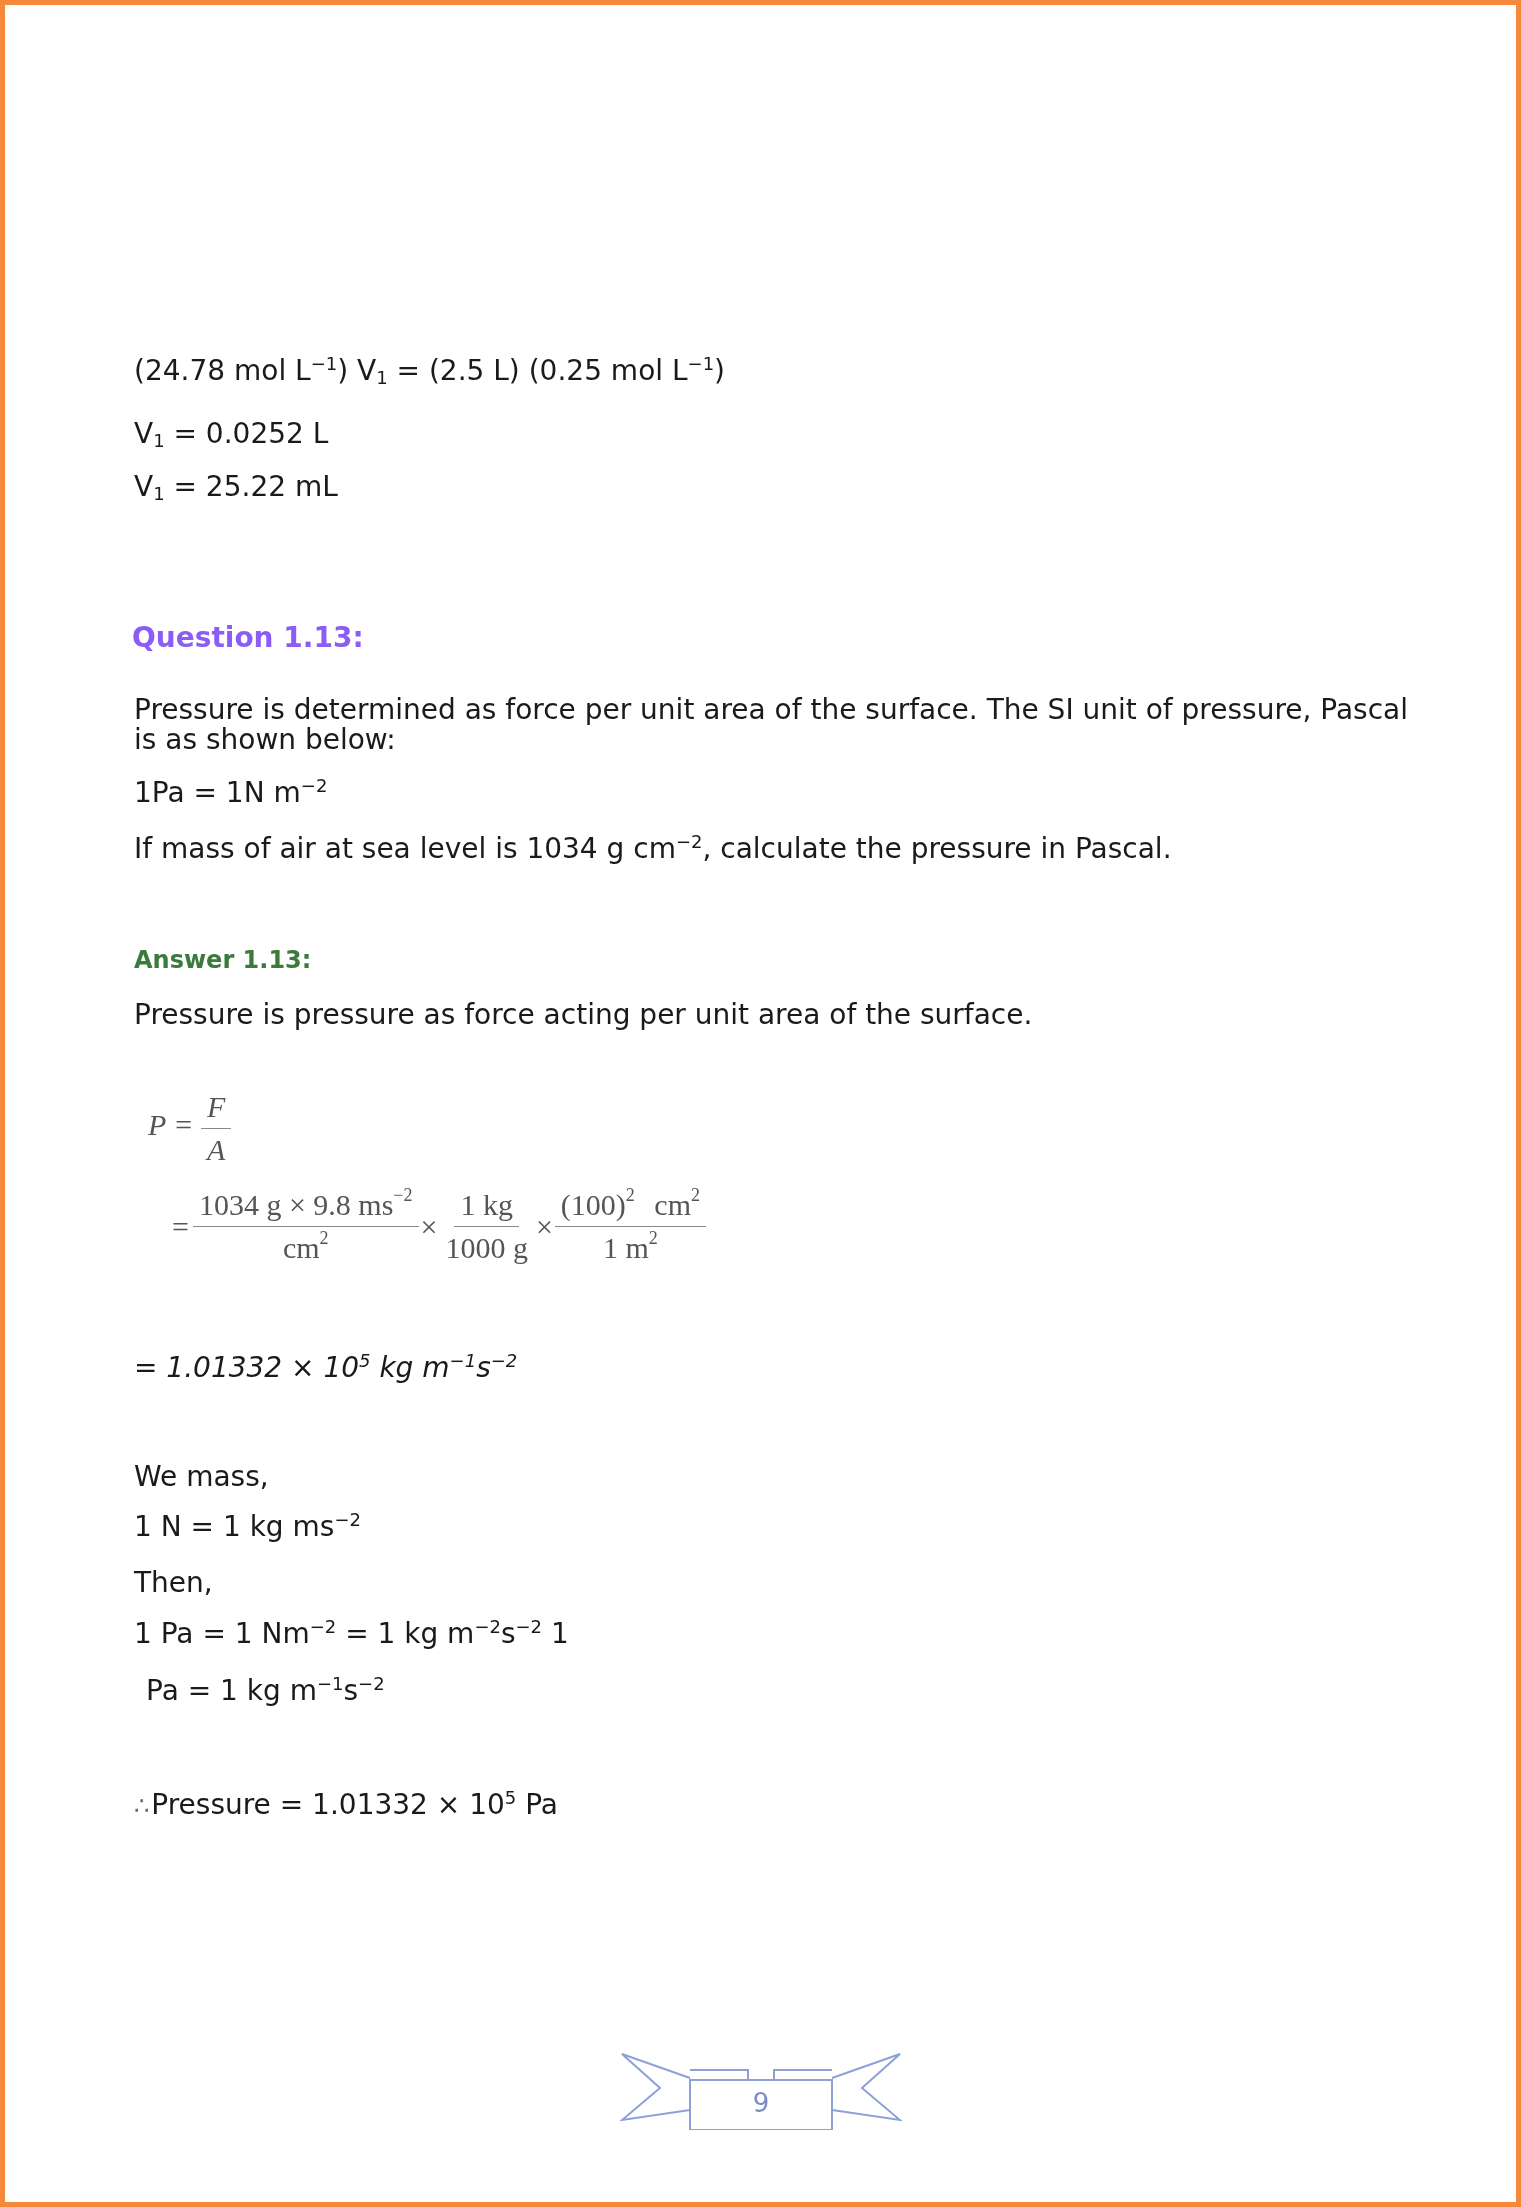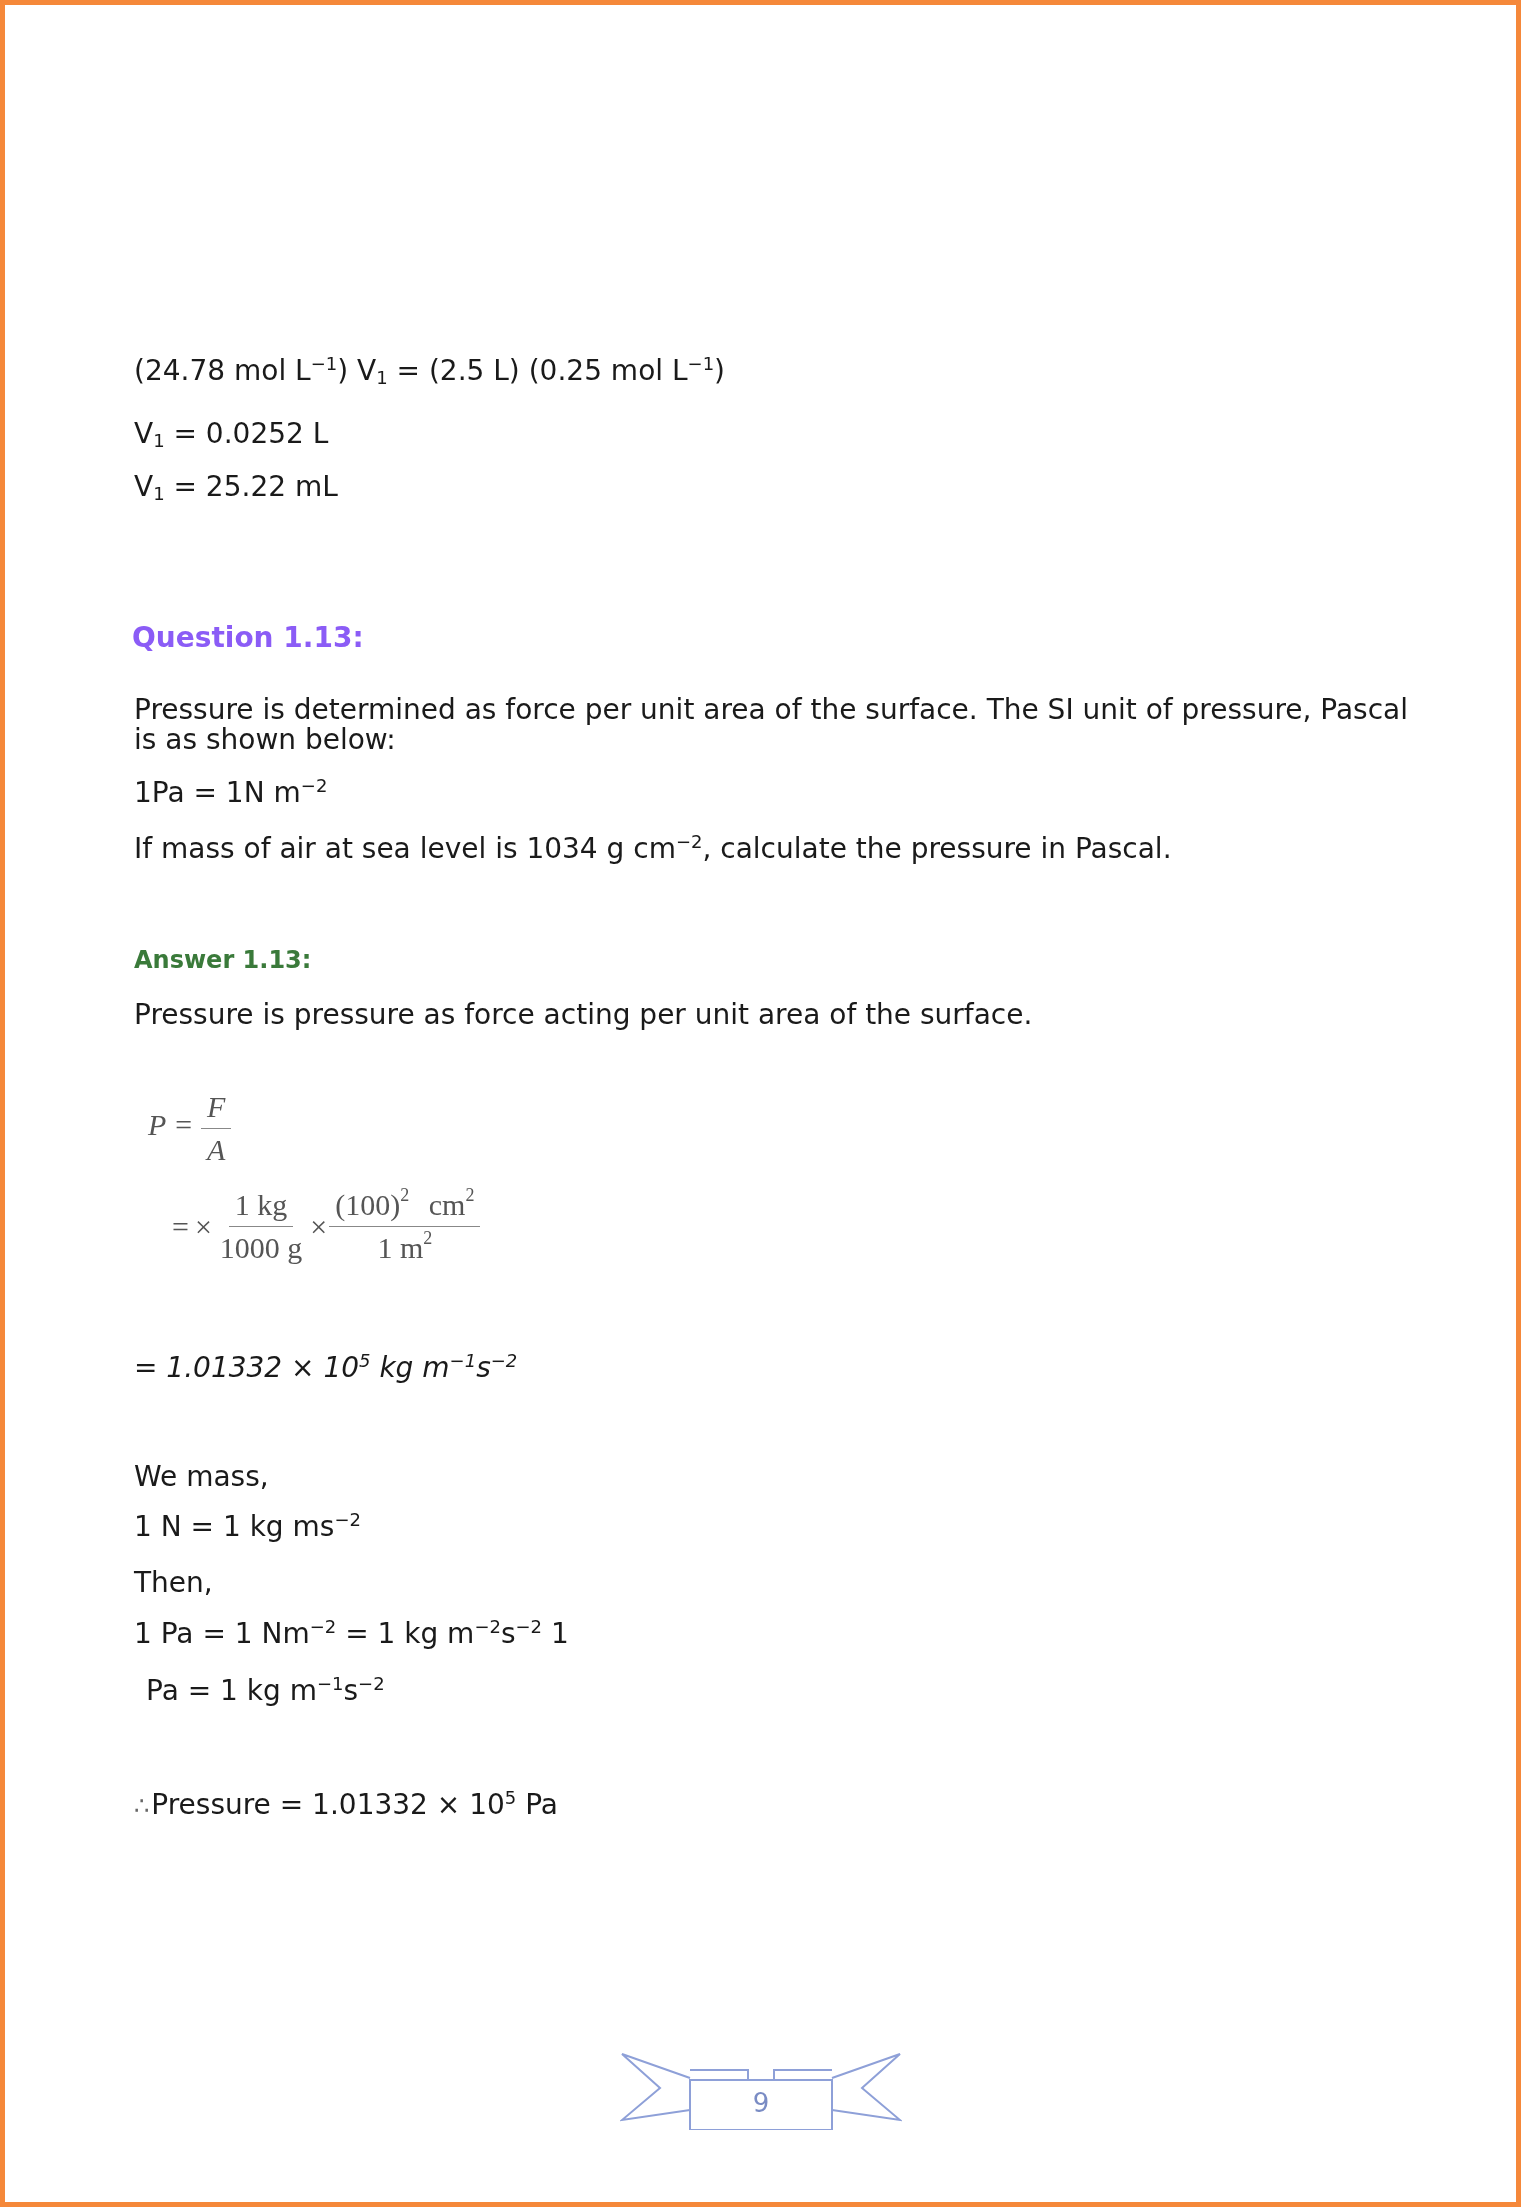--- a/index.html
+++ b/index.html
@@ -51,20 +51,24 @@
 
 <div class="formula" style="left:148px; top:1090px; font-size:30px;">
   <i>P =</i>
   <span class="frac">
     <i class="num">F</i>
     <i class="den">A</i>
   </span>
 </div>
 <div class="formula" style="left:172px; top:1188px; font-size:30px; display:flex; align-items:center;">
   <span style="margin-right:4px;">=</span>
+  <span class="frac">
+    <span class="num"><span>1034 g × 9.8 ms</span><sup>−2</sup></span>
+    <span class="den"><span>cm</span><sup>2</sup></span>
+  </span>
   <span style="margin:0 2px;">×</span>
   <span class="frac">
     <span class="num">1 kg</span>
     <span class="den">1000 g</span>
   </span>
   <span style="margin:0 2px;">×</span>
   <span class="frac">
     <span class="num"><span>(100)</span><sup>2</sup><span style="margin-left:12px;"> cm</span><sup>2</sup></span>
     <span class="den"><span>1 m</span><sup>2</sup></span>
   </span>

